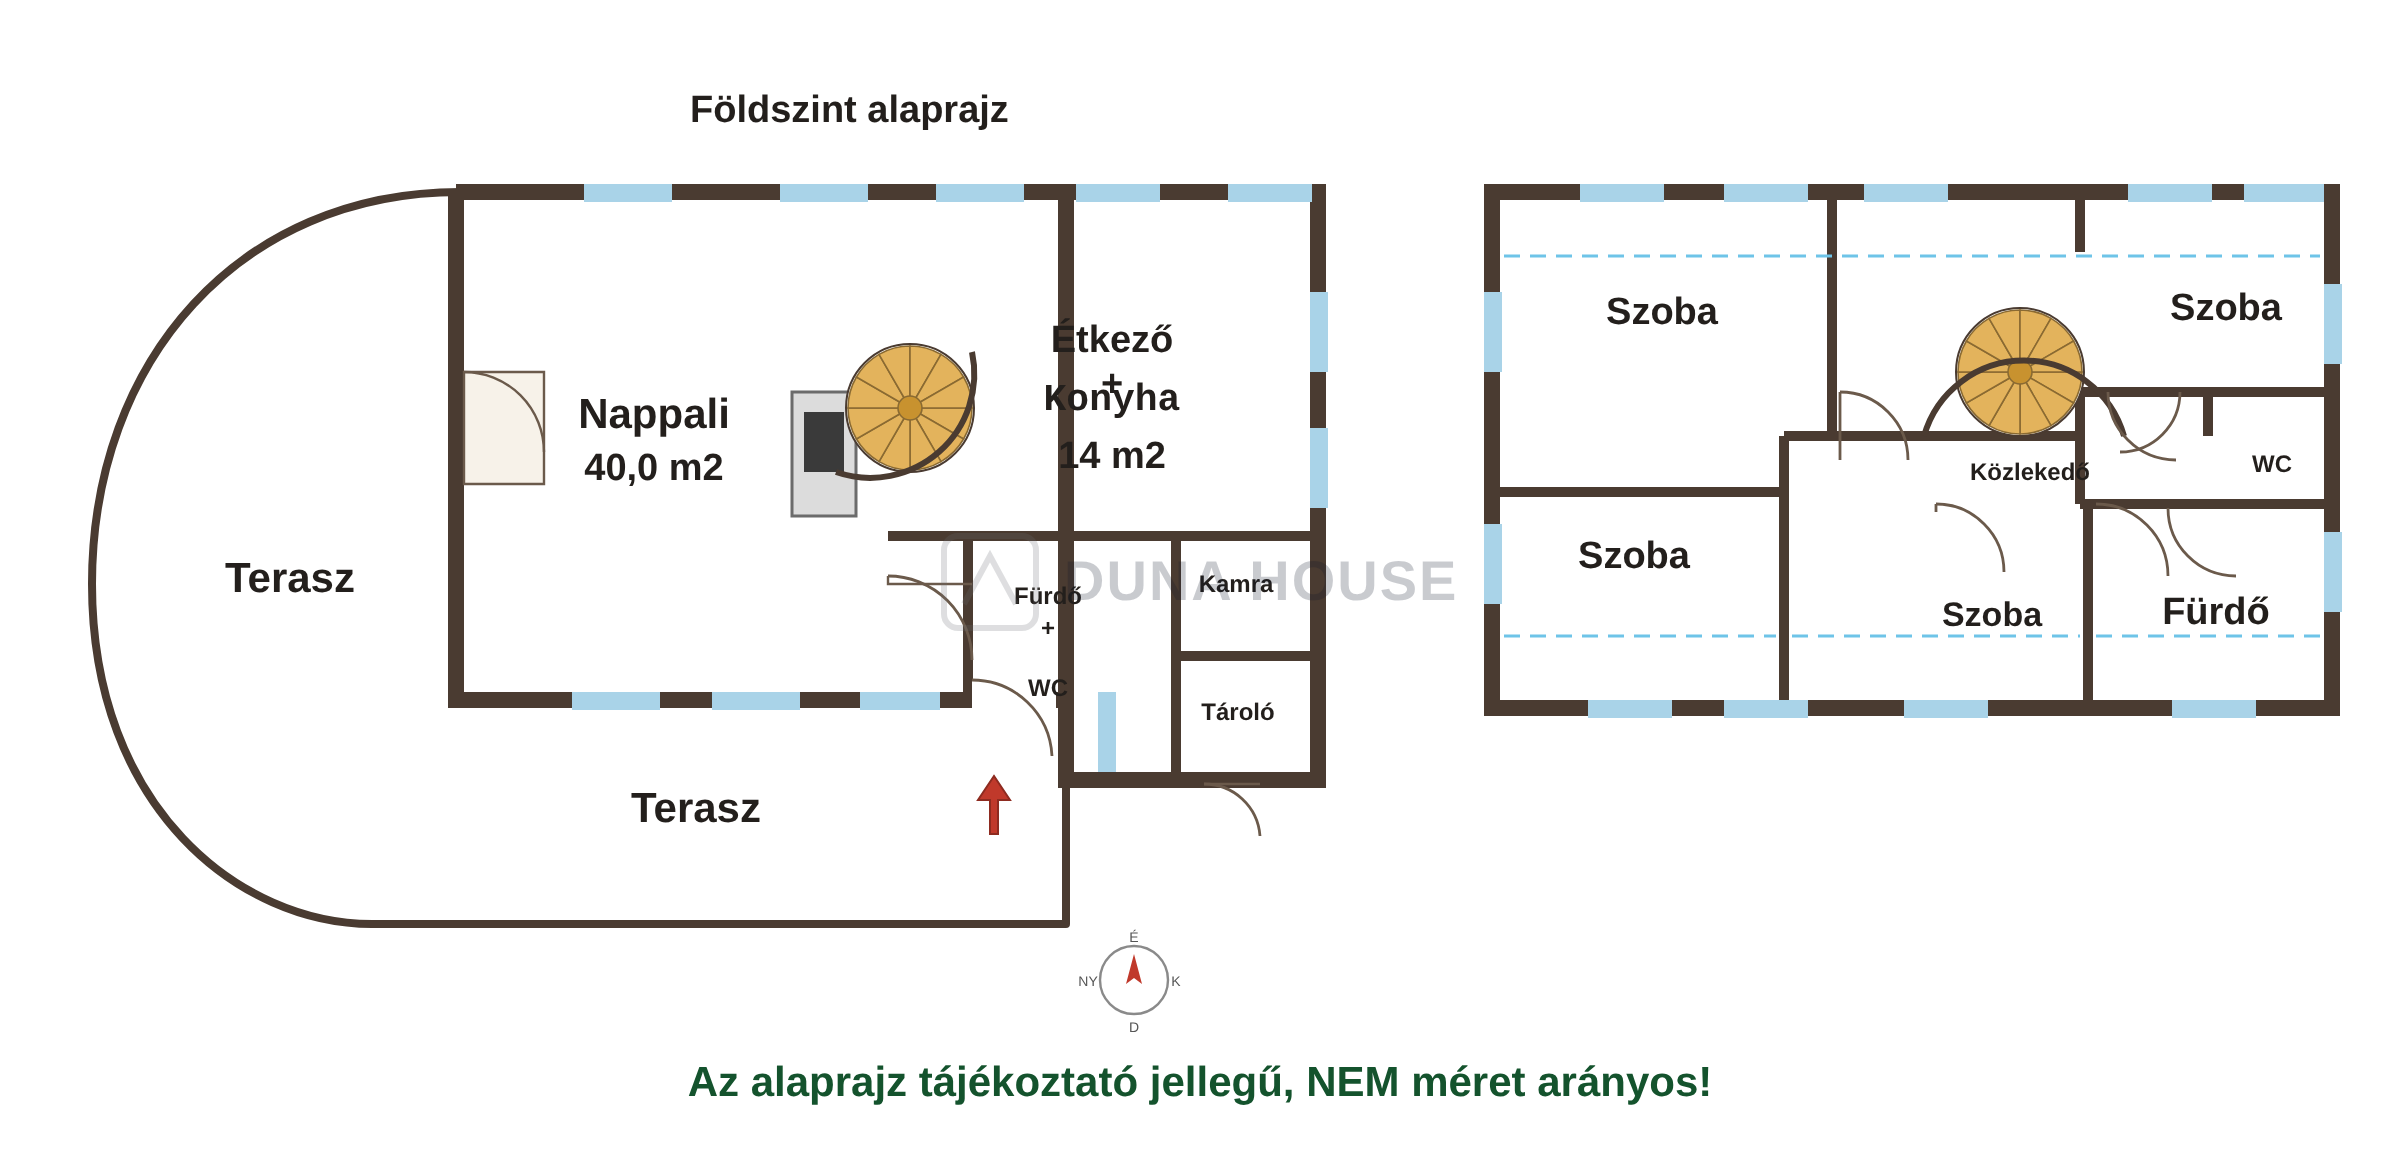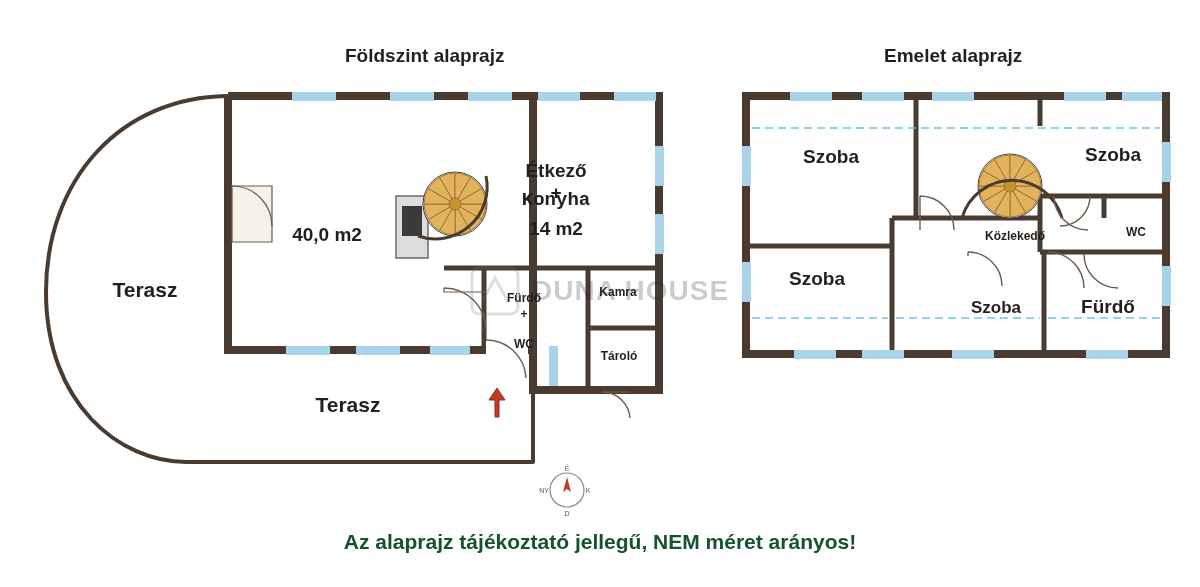--- a/index.html
+++ b/index.html
@@ -81,21 +81,20 @@
     color: #0f172a;
     white-space: nowrap;
   }
 </style>
 </head>
 <body>
 
 <div class="canvas">
 
   <div class="title" id="title-ground">Földszint alaprajz</div>
-  <div class="title" id="title-upper">Emelet alaprajz</div>
 
   <svg class="plan" viewBox="0 0 1200 587">
     <defs>
       <g id="stair-spiral">
         <circle cx="0" cy="0" r="32" fill="#ffffff" stroke="#4a3b31" stroke-width="1"></circle>
         <g stroke="#8a6a32" stroke-width="0.8" fill="#e3b35c">
           <path d="M0,0 L31,0 A31,31 0 0,1 26.8,15.5 Z"></path>
           <path d="M0,0 L26.8,15.5 A31,31 0 0,1 15.5,26.8 Z"></path>
           <path d="M0,0 L15.5,26.8 A31,31 0 0,1 0,31 Z"></path>
           <path d="M0,0 L0,31 A31,31 0 0,1 -15.5,26.8 Z"></path>
@@ -232,20 +231,21 @@
         <path d="M968,252 A34,34 0 0,1 1002,286"></path>
         <path d="M968,252 L968,256"></path>
         <path d="M1048,252 A36,36 0 0,1 1084,288"></path>
         <path d="M1086,254 A34,34 0 0,0 1120,288" transform="translate(-2,0)"></path>
       </g>
     </g>
   </svg>
 
   <div class="room-label lbl-xl" style="left:60px; top:278px; width:170px;">Terasz</div>
 
+  <div class="room-label lbl-xl" style="left:262px; top:196px; width:130px;">Nappali</div>
   <div class="room-label lbl-lg" style="left:262px; top:224px; width:130px;">40,0 m2</div>
 
   <div class="room-label lbl-lg" style="left:500px; top:160px; width:112px;">Étkező</div>
   <div class="room-label lbl-lg" style="left:500px; top:182px; width:112px;">+</div>
   <div class="room-label lbl-lg" style="left:500px; top:190px; width:112px;font-family:Liberation Mono, monospace;">Konyha</div>
   <div class="room-label lbl-lg" style="left:500px; top:218px; width:112px;">14 m2</div>
 
   <div class="room-label lbl-sm" style="left:494px; top:292px; width:60px;">Fürdő</div>
   <div class="room-label lbl-sm" style="left:494px; top:308px; width:60px;">+</div>
   <div class="room-label lbl-sm" style="left:494px; top:338px; width:60px;">WC</div>

